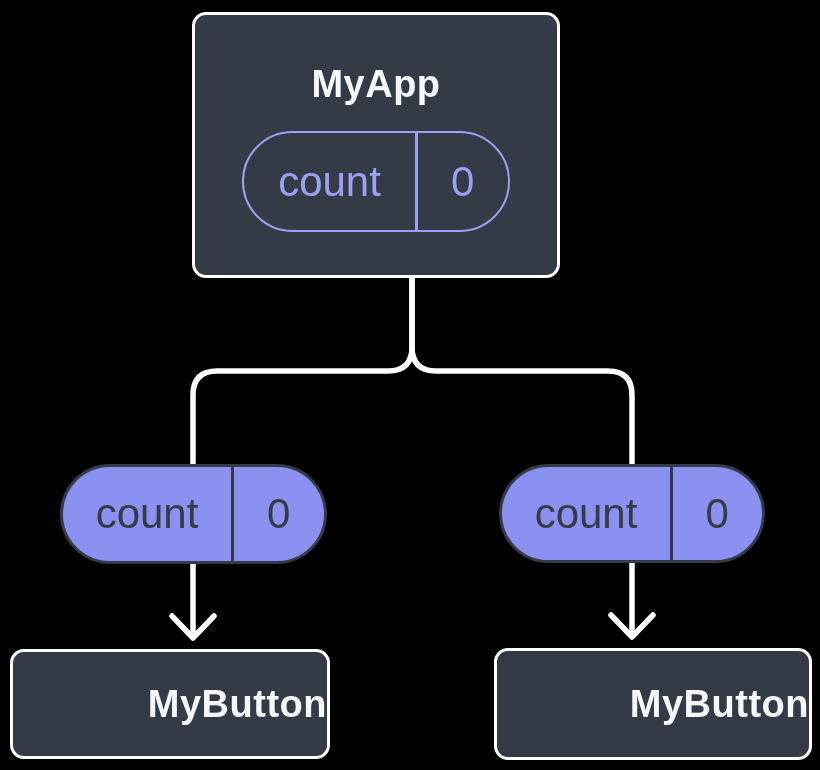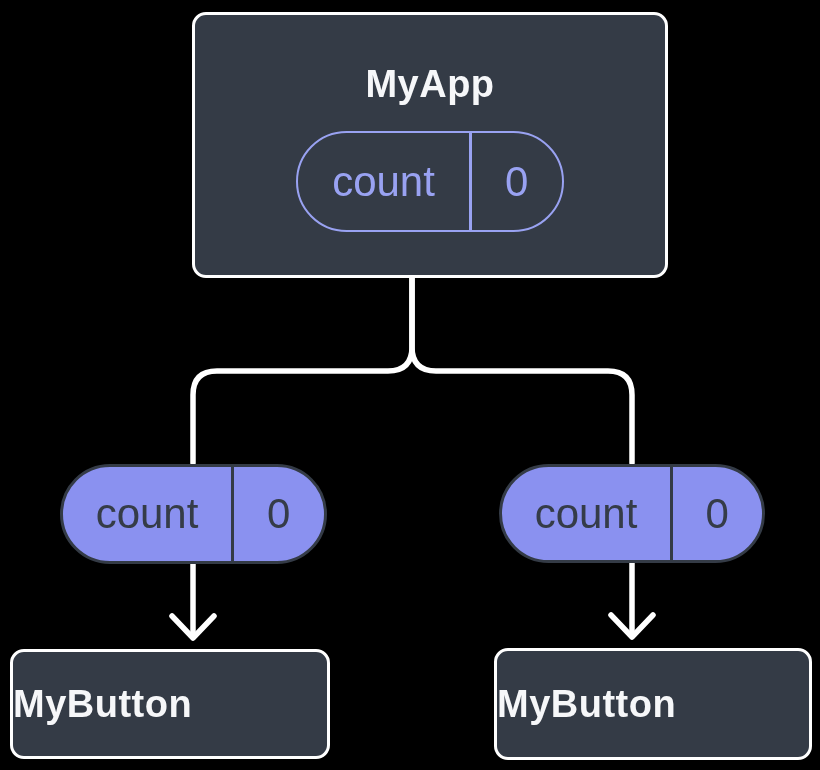--- a/index.html
+++ b/index.html
@@ -35,21 +35,21 @@
     stroke-width: 5.5;
     fill: none;
     stroke-linecap: round;
     stroke-linejoin: round;
   }
 
   
   .root-box {
     position: absolute;
     left: 192px; top: 12px;
-    width: 476px; height: 266px;
+    width: 368px; height: 266px;
     background: var(--node-fill);
     border: 3px solid var(--node-border);
     border-radius: 14px;
     display: flex;
     flex-direction: column;
     align-items: center;
     padding-top: 46px;
   }
   .box-title {
     font-size: 38px;
@@ -99,21 +99,21 @@
   .pill-right { left: 499px; top: 464px; width: 266px; height: 99px; }
 
   
   .child-box {
     position: absolute;
     background: var(--node-fill);
     border: 3px solid var(--node-border);
     border-radius: 14px;
     display: flex;
     align-items: center;
-    justify-content: flex-start;
+    justify-content: flex-end;
     color: var(--node-text);
     font-size: 38px;
     font-weight: 600;
     letter-spacing: 0.5px;
   }
   .child-left  { left: 10px;  top: 649px; width: 320px; height: 110px; }
   .child-right { left: 494px; top: 648px; width: 318px; height: 112px; }
 </style>
 </head>
 <body>

